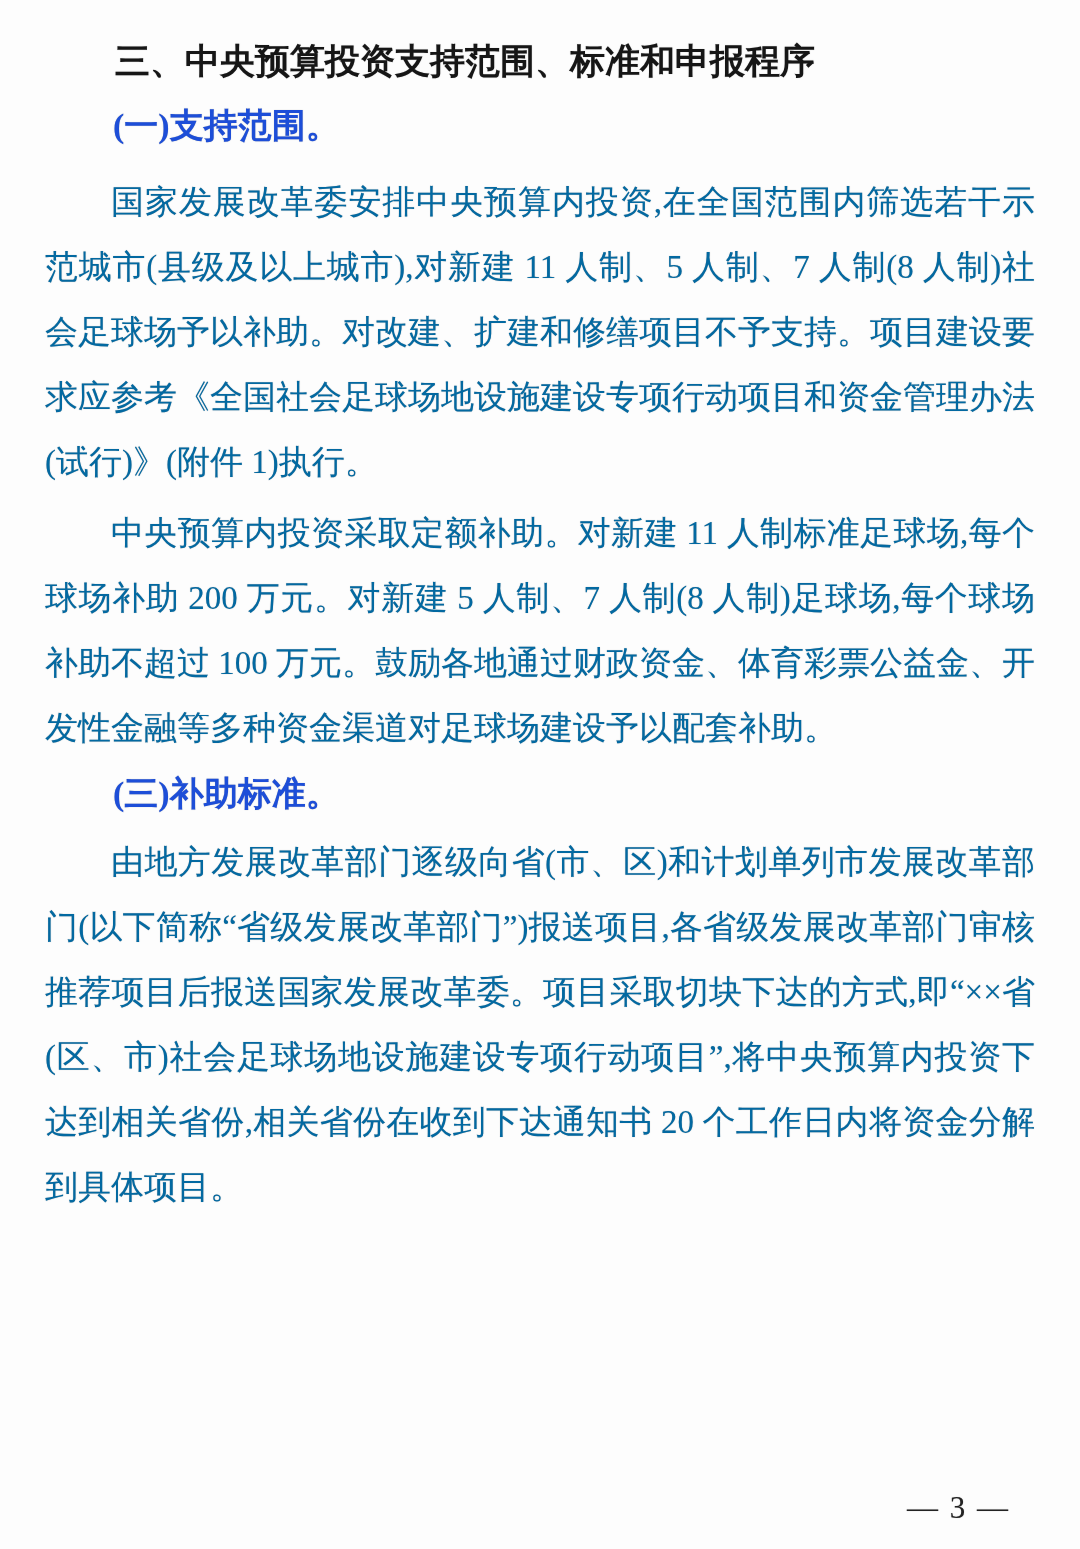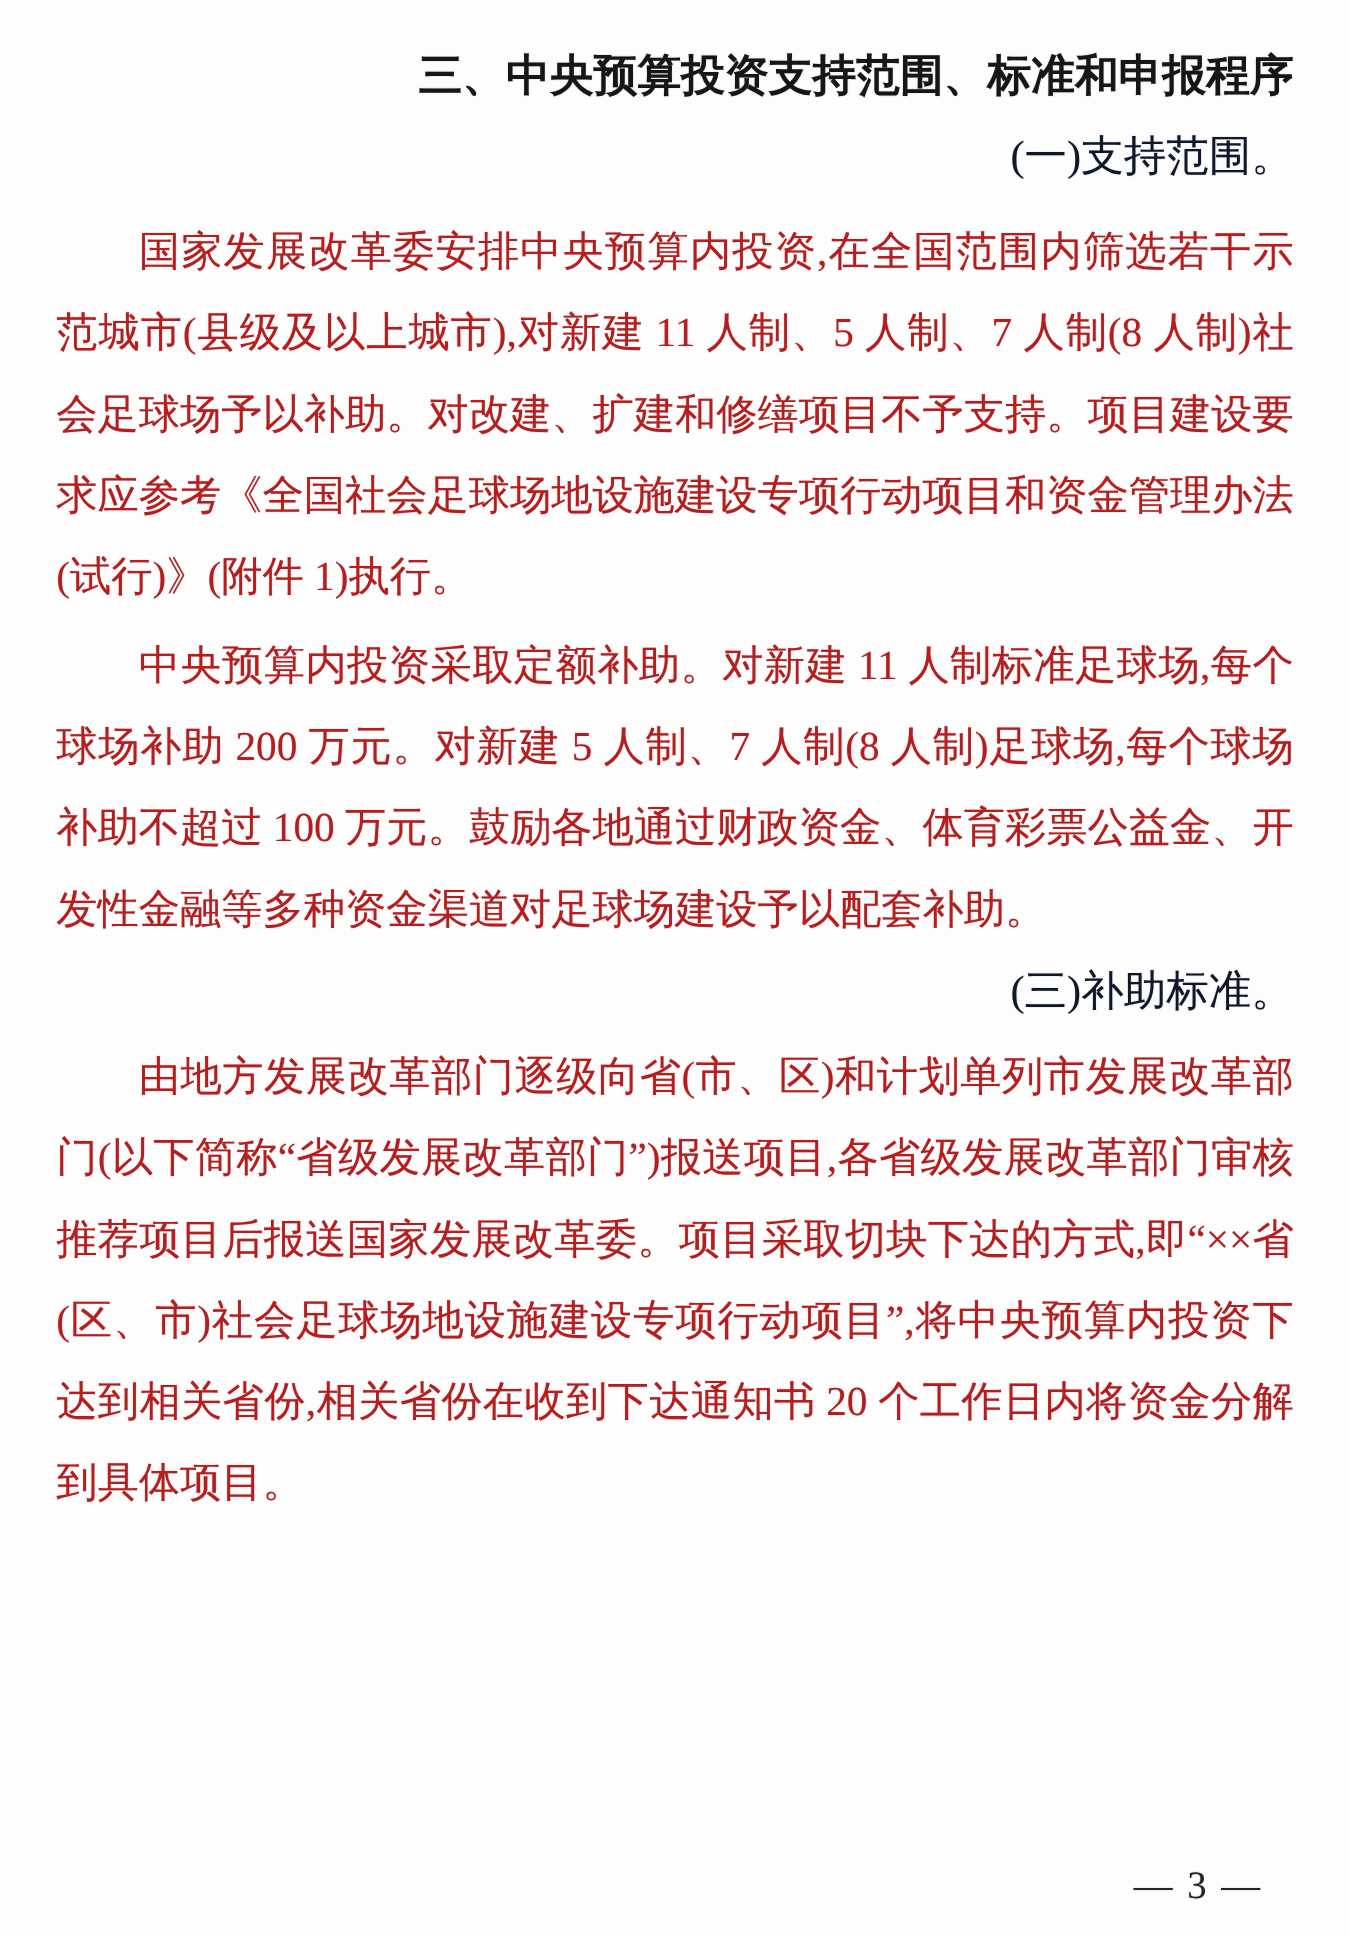--- a/index.html
+++ b/index.html
@@ -18,48 +18,47 @@
   .content {
     position: absolute;
     top: 28px;
     left: 45px;
     width: 990px;
   }
   .blk {
     margin: 0;
     padding: 0;
     text-shadow: 0 0 1px rgba(40,40,40,0.35);
-    text-align: right;
   }
   .h1 {
     font-family: "Liberation Sans", "DejaVu Sans", sans-serif;
     font-weight: 700;
     font-size: 35px;
     line-height: 65px;
     text-indent: 2em;
     letter-spacing: 0;
     color: #161616;
   }
   .h2 {
     font-family: "Liberation Serif", "DejaVu Serif", serif;
-    font-weight: 400;
+    font-weight: 700;
     font-size: 34px;
     line-height: 65px;
     text-indent: 2em;
-    color: #0f172a;
+    color: #1d4ed8;
   }
   .para {
     font-family: "Liberation Serif", "DejaVu Serif", serif;
     font-weight: 400;
     font-size: 33px;
     line-height: 65px;
     text-indent: 2em;
     text-align: justify;
     text-justify: inter-ideograph;
-    color: #b91c1c;
+    color: #0369a1;
   }
   
   .mt12 { margin-top: 12px; }
   .mt6  { margin-top: 6px; }
   .mt4  { margin-top: 4px; }
   .mt3  { margin-top: 3px; }
   .mt2  { margin-top: 2px; }
   .pagenum {
     position: absolute;
     top: 1488px;

